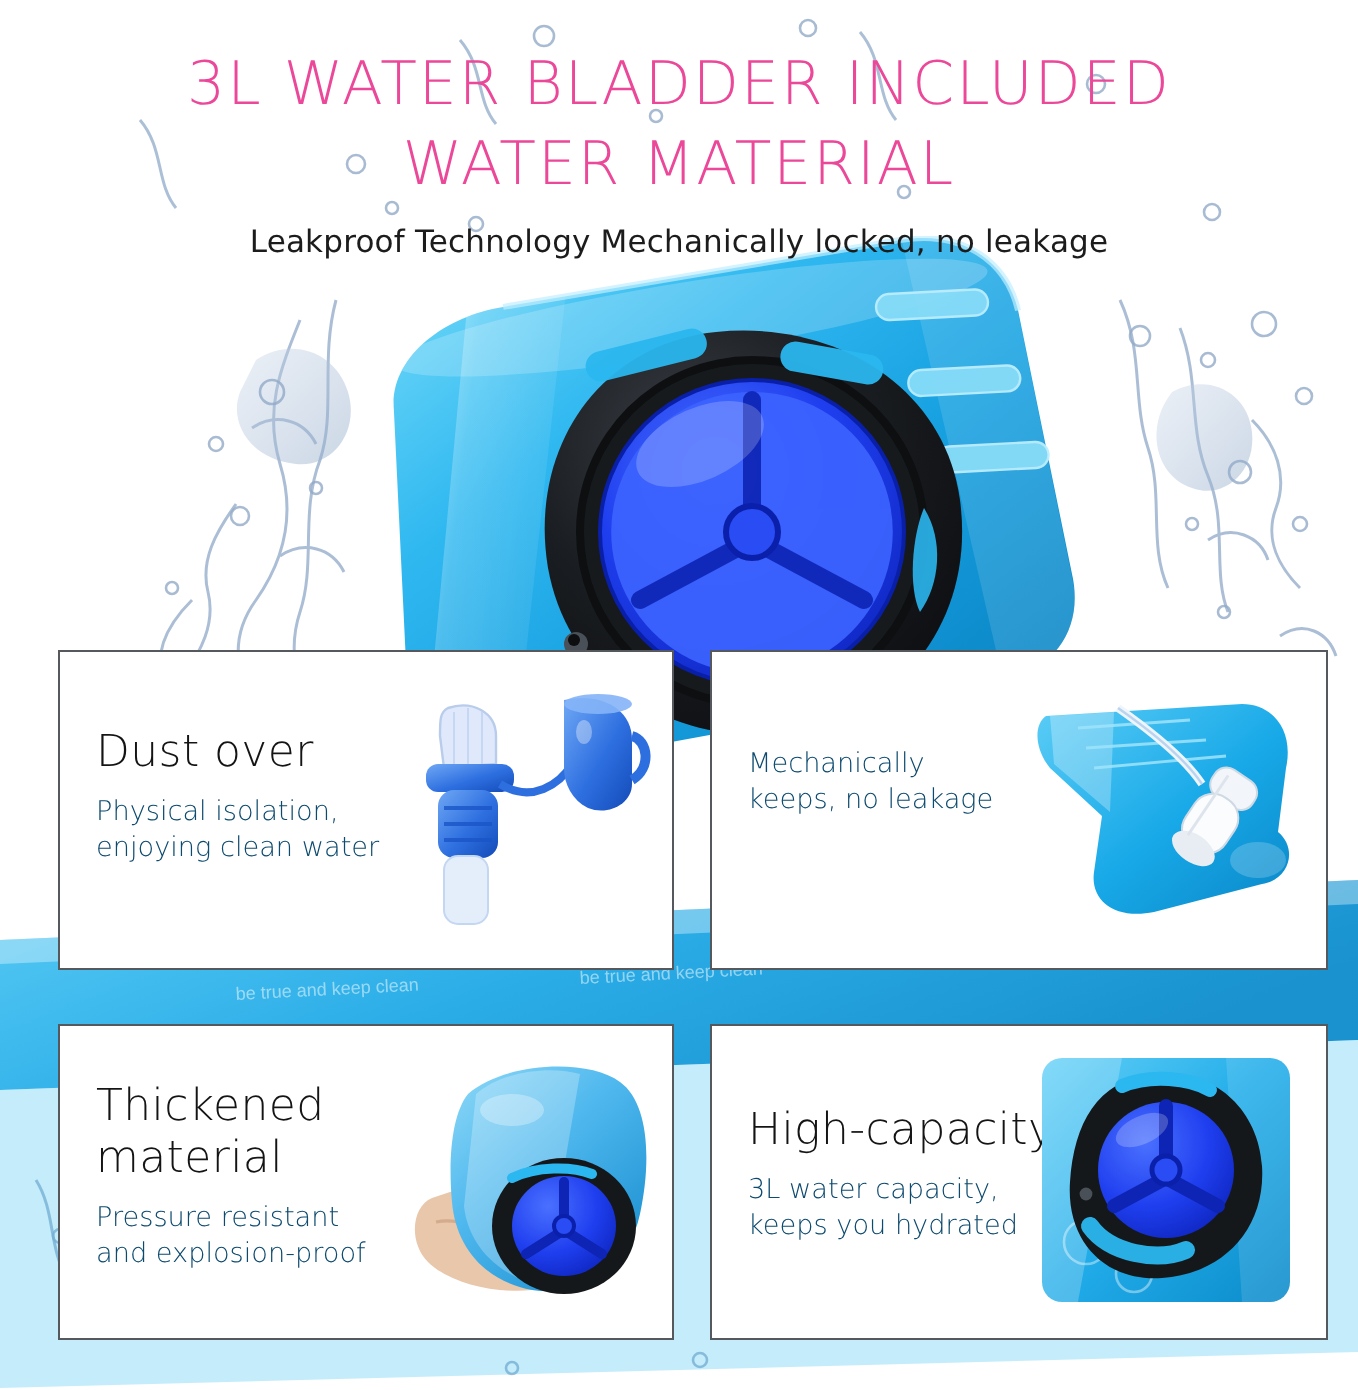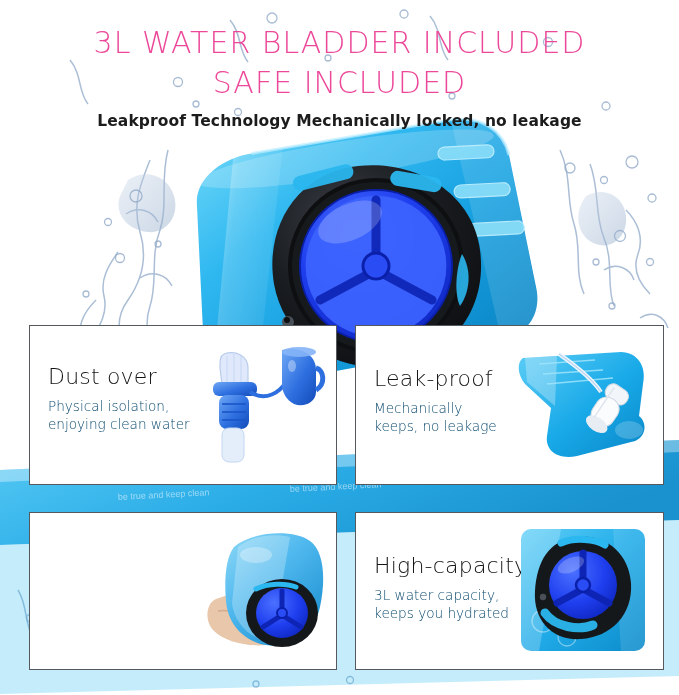--- a/index.html
+++ b/index.html
@@ -31,21 +31,21 @@
     letter-spacing:1.0px;
     color:#ec4899;
     line-height:38px;
     white-space:nowrap;
   }
   .title-line.l1 { margin-top:24px; }
   .title-line.l2 { margin-top:2px; }
   .subtitle {
     margin-top:10px;
     font-family:"DejaVu Sans", sans-serif;
-    font-weight:700;
+    font-weight:400;
     font-size:15.5px;
     letter-spacing:0.1px;
     color:#1c1c1c;
     white-space:nowrap;
   }
 
   
   .card {
     position:absolute;
     background:#ffffff;
@@ -304,21 +304,21 @@
     <path d="M0 545 L679 520 L679 676 L0 694 Z" fill="#2cb9f1" opacity="0.28"></path>
     <g fill="none" stroke="#ffffff" stroke-width="1.2" opacity="0.35">
       <circle cx="430" cy="620" r="18"></circle>
       <circle cx="470" cy="636" r="14"></circle>
       <circle cx="400" cy="650" r="12"></circle>
     </g>
   </svg>
 
   <div class="headings">
     <div class="title-line l1">3L WATER BLADDER INCLUDED</div>
-    <div class="title-line l2">SAFE INCLUDED</div>
+    <div class="title-line l2">WATER MATERIAL</div>
     <div class="subtitle">Leakproof Technology Mechanically locked, no leakage</div>
   </div>
 
   <div class="card" id="card-dust">
     <div class="card-text">
       <div class="card-title">Dust over</div>
       <div class="card-desc">Physical isolation,
 enjoying clean water</div>
     </div>
     <svg class="card-art" viewBox="0 0 130 132" aria-hidden="true">
@@ -352,21 +352,20 @@
 
       <path d="M82 10 C100 6 116 14 116 30 L116 52 C116 62 104 68 94 64 C86 60 82 52 82 44 Z" fill="url(#dv1)"></path>
       <ellipse cx="99" cy="12" rx="17" ry="5" fill="#85b4f7" opacity="0.9"></ellipse>
       <path d="M116 28 C124 30 126 44 116 50" fill="none" stroke="#2e6fe0" stroke-width="5"></path>
       <ellipse cx="92" cy="26" rx="4" ry="6" fill="#ffffff" opacity="0.35"></ellipse>
     </svg>
   </div>
 
   <div class="card" id="card-leak">
     <div class="card-text">
-      <div class="card-title">Leak-proof</div>
       <div class="card-desc">Mechanically
 keeps, no leakage</div>
     </div>
     <svg class="card-art" viewBox="0 0 136 122" aria-hidden="true">
       <defs>
         <linearGradient id="lb1" x1="0" y1="0" x2="1" y2="1">
           <stop offset="0%" stop-color="#5ccdf6"></stop>
           <stop offset="55%" stop-color="#18a9e8"></stop>
           <stop offset="100%" stop-color="#0a87c8"></stop>
         </linearGradient>
@@ -390,20 +389,26 @@
         <rect x="80" y="40" width="24" height="16" rx="7" fill="#f2f5f9" stroke="#cfd9e4" stroke-width="1"></rect>
         <rect x="80" y="54" width="24" height="30" rx="11" fill="#fbfcfe" stroke="#cfd9e4" stroke-width="1"></rect>
         <ellipse cx="92" cy="84" rx="12" ry="7" fill="#e8edf3"></ellipse>
         <path d="M86 44 L86 80" stroke="#dde4ec" stroke-width="1.4"></path>
       </g>
       <ellipse cx="112" cy="86" rx="14" ry="9" fill="#ffffff" opacity="0.2"></ellipse>
     </svg>
   </div>
 
   <div class="card" id="card-thick">
+    <div class="card-text">
+      <div class="card-title">Thickened
+material</div>
+      <div class="card-desc">Pressure resistant
+and explosion-proof</div>
+    </div>
     <svg class="card-art" viewBox="0 0 138 136" aria-hidden="true">
       <defs>
         <linearGradient id="tb1" x1="0" y1="0" x2="0.8" y2="1">
           <stop offset="0%" stop-color="#8fd9f7"></stop>
           <stop offset="45%" stop-color="#4fb8ee"></stop>
           <stop offset="100%" stop-color="#1b8fd0"></stop>
         </linearGradient>
         <radialGradient id="tcap" cx="0.35" cy="0.3" r="0.85">
           <stop offset="0%" stop-color="#4a70ff"></stop>
           <stop offset="55%" stop-color="#1f3fef"></stop>

